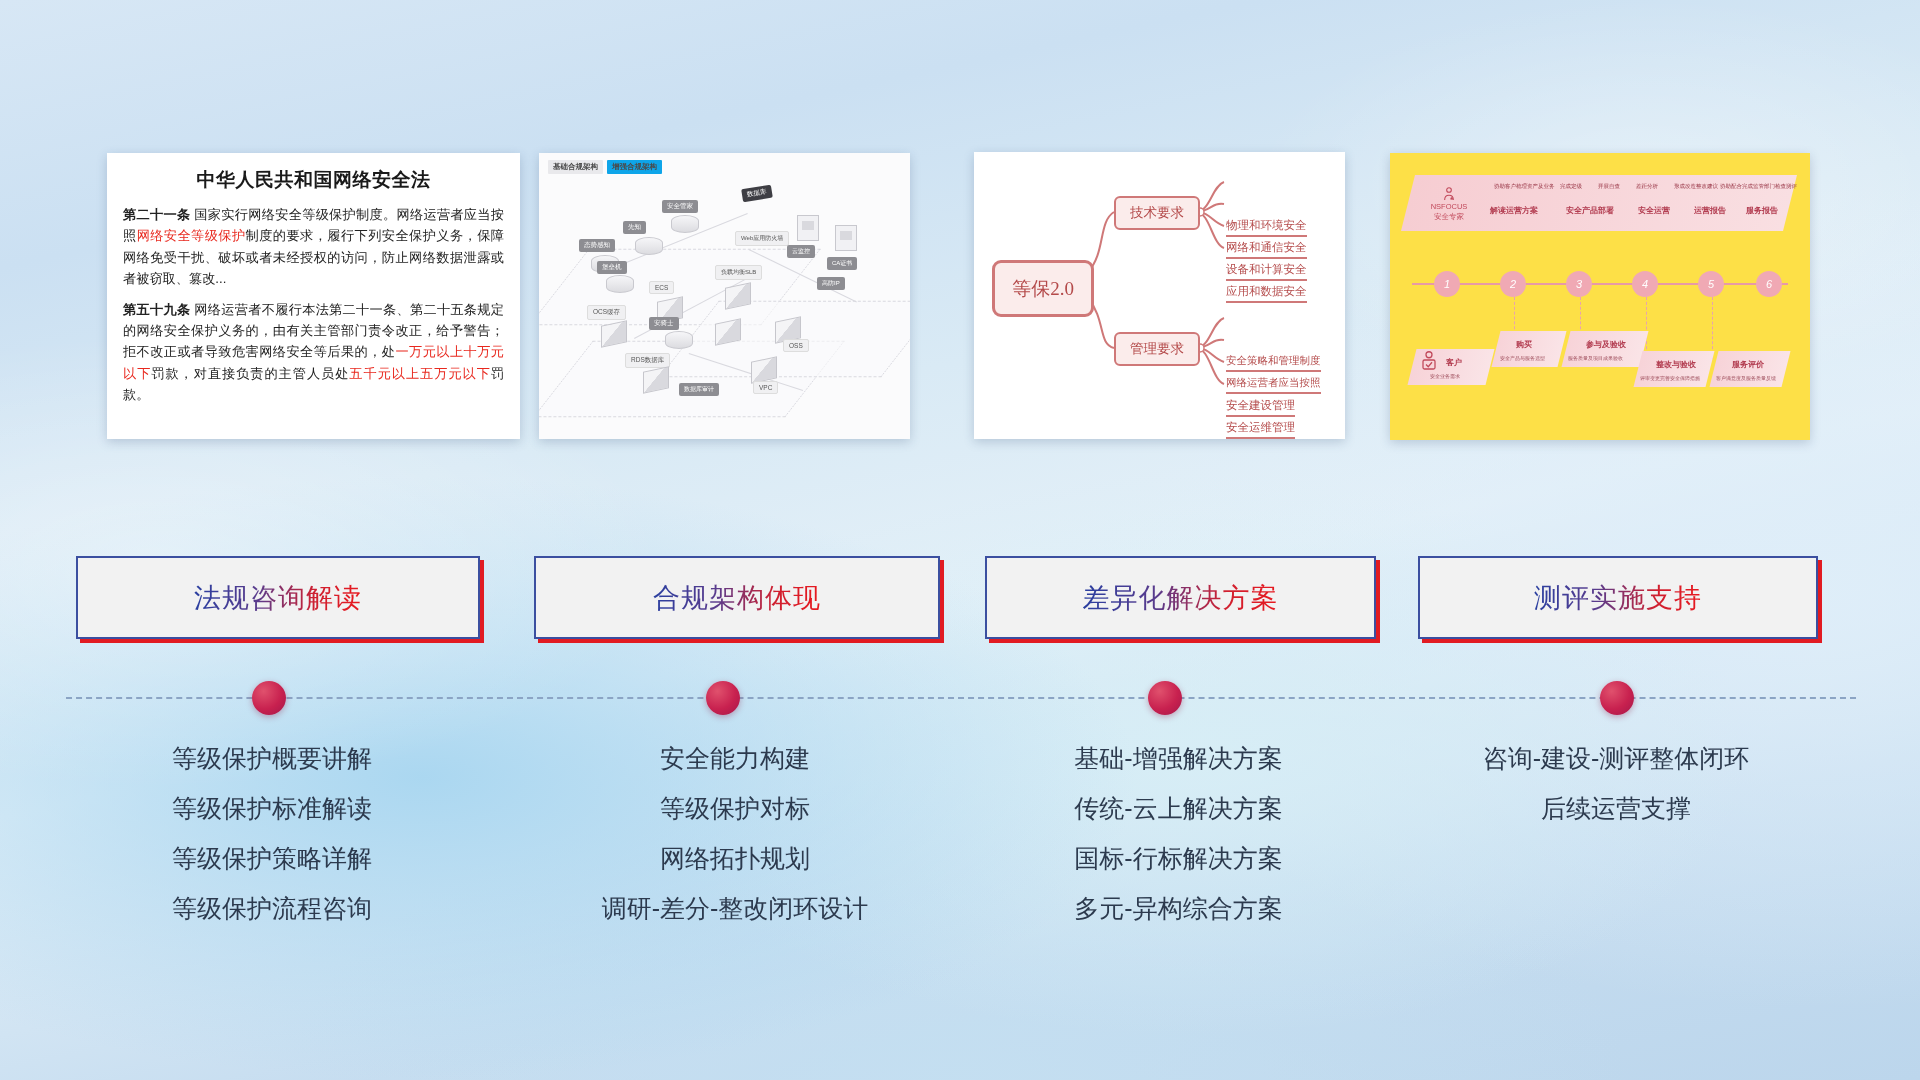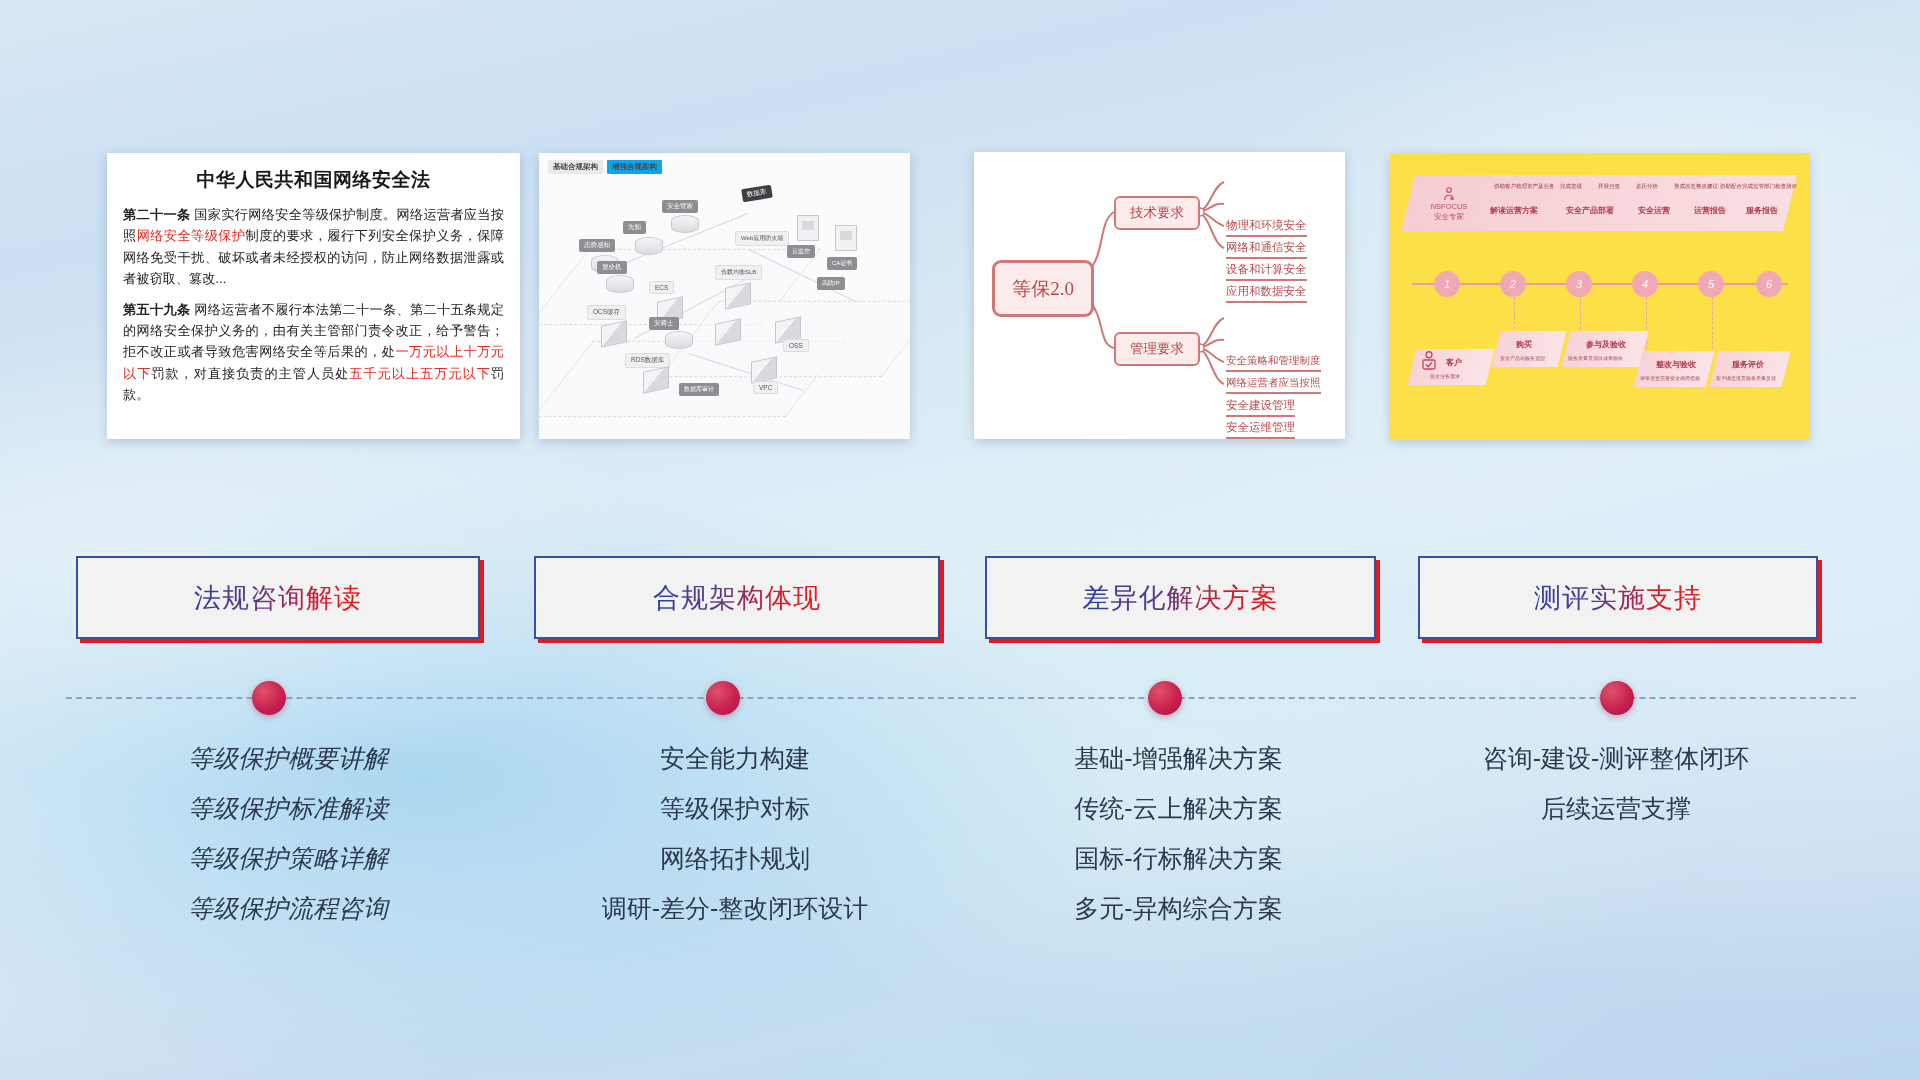--- a/index.html
+++ b/index.html
@@ -163,21 +163,21 @@
   .dot.d1{left:252px;}
   .dot.d2{left:706px;}
   .dot.d3{left:1148px;}
   .dot.d4{left:1600px;}
 
   
   .col{position:absolute;top:746px;text-align:center;}
   .col div{
     font-size:25px;color:#2c3a4e;line-height:1;margin-bottom:25px;white-space:nowrap;
   }
-  .col.k1{left:88px;width:400px;font-style:italic;}
+  .col.k1{left:72px;width:400px;}
   .col.k2{left:534px;width:402px;}
   .col.k3{left:985px;width:387px;}
   .col.k4{left:1418px;width:396px;}
 </style>
 </head>
 <body>
 
 <div class="bg"></div>
 <div class="bg2"></div>
 

